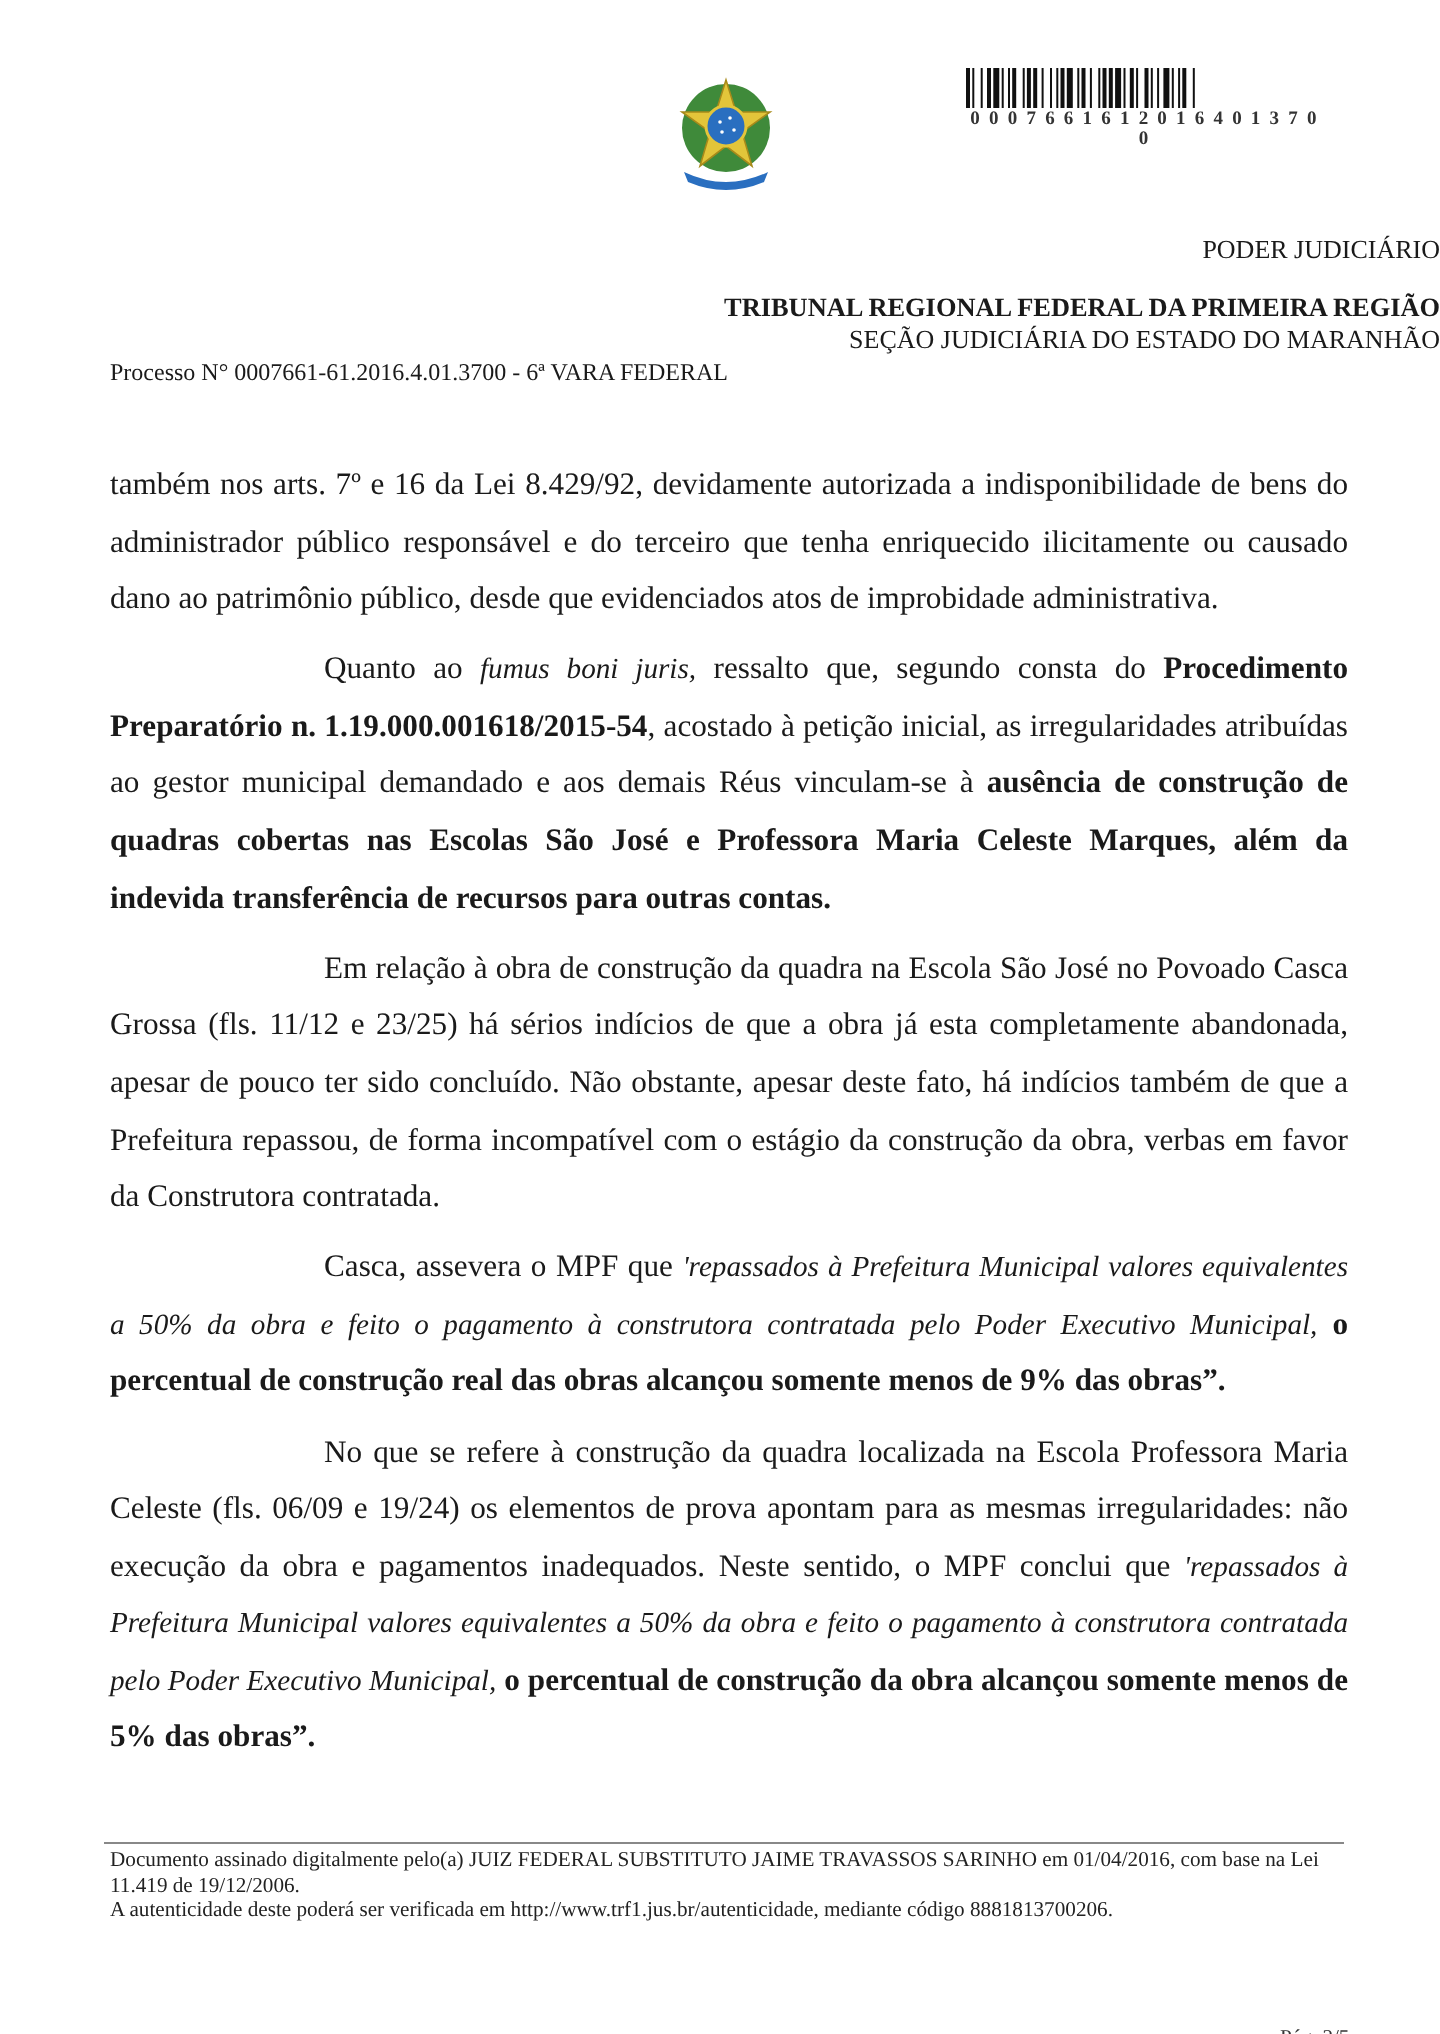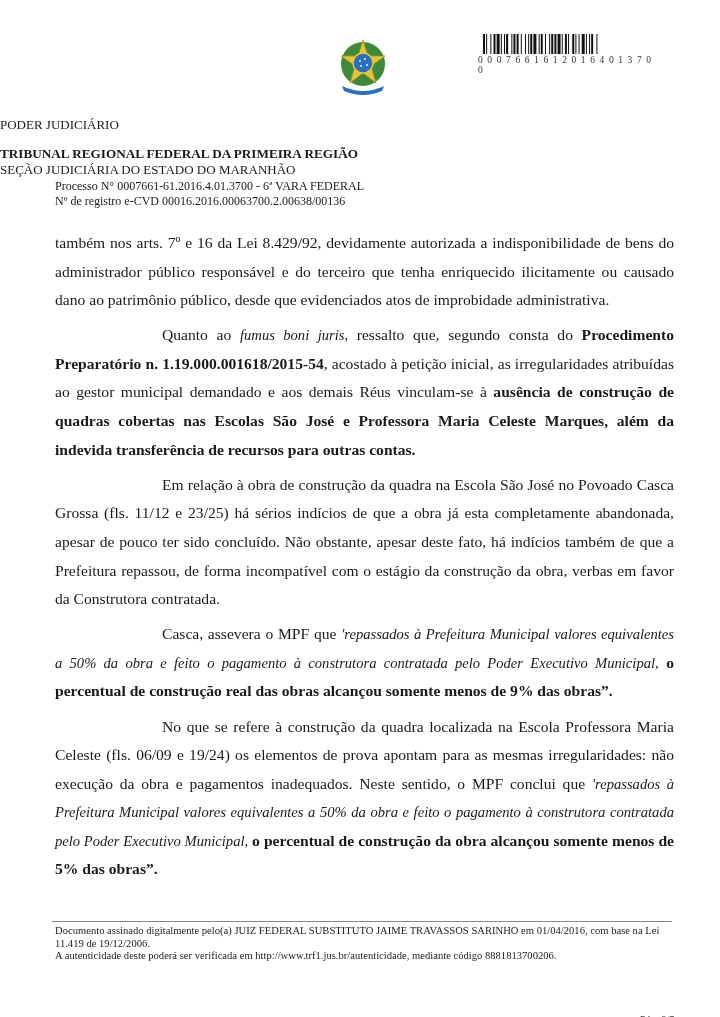--- a/index.html
+++ b/index.html
@@ -3,24 +3,24 @@
 <meta charset="utf-8">
 <style>
   html, body { margin: 0; padding: 0; background: #ffffff; }
   body {
     width: 720px; height: 1017px; position: relative; overflow: hidden;
     font-family: "Liberation Serif", "DejaVu Serif", serif; color: #1a1a1a;
   }
   .crest { position: absolute; left: 336px; top: 36px; width: 54px; height: 60px; }
   .barcode { position: absolute; left: 483px; top: 34px; width: 182px; height: 20px; }
   .barcode-digits {
-    position: absolute; left: 478px; top: 55px; width: 192px; text-align: left;
-    font-size: 9.5px; letter-spacing: 4.6px; color: #333;
+    position: absolute; left: 478px; top: 55px; width: 192px; text-align: center;
+    font-size: 9.5px; letter-spacing: 4.6px; color: #333; font-weight: bold;
   }
-  .header { position: absolute; left: 0; top: 117px; width: 720px; text-align: left; font-size: 13px; line-height: 16px; }
+  .header { position: absolute; left: 0; top: 117px; width: 720px; text-align: right; font-size: 13px; line-height: 16px; }
   .header .h2 { font-weight: bold; font-size: 13.2px; margin-top: 13px; }
   .proc { position: absolute; left: 55px; top: 179px; font-size: 12px; line-height: 14.5px; }
   .body-text {
     position: absolute; left: 55px; top: 229px; width: 619px;
     font-size: 15.6px; line-height: 28.6px; text-align: justify;
   }
   .body-text p { margin: 0 0 6.5px 0; }
   .indent { text-indent: 107px; }
   .it { font-style: italic; font-size: 14.6px; }
   .b { font-weight: bold; }
@@ -82,21 +82,20 @@
 <div class="barcode-digits">0007661612016401370 0</div>
 
 <div class="header">
   <div>PODER JUDICIÁRIO</div>
   <div class="h2">TRIBUNAL REGIONAL FEDERAL DA PRIMEIRA REGIÃO</div>
   <div>SEÇÃO JUDICIÁRIA DO ESTADO DO MARANHÃO</div>
 </div>
 
 <div class="proc">
   <div>Processo N° 0007661-61.2016.4.01.3700 - 6ª VARA FEDERAL</div>
-  <div>Nº de registro e-CVD 00016.2016.00063700.2.00638/00136</div>
 </div>
 
 <div class="body-text">
   <p><span>também nos arts. 7º e 16 da Lei 8.429/92, devidamente autorizada a indisponibilidade de bens do administrador público responsável e do terceiro que tenha enriquecido ilicitamente ou causado dano ao patrimônio público, desde que evidenciados atos de improbidade administrativa.</span></p>
 
   <p class="indent"><span>Quanto ao </span><span class="it">fumus boni juris,</span><span> ressalto que, segundo consta do </span><span class="b">Procedimento Preparatório n. 1.19.000.001618/2015-54</span><span>, acostado à petição inicial, as  irregularidades atribuídas ao gestor municipal demandado e aos demais Réus vinculam-se à </span><span class="b">ausência de construção de quadras cobertas nas Escolas São José e Professora Maria Celeste Marques, além da indevida transferência de recursos para outras contas.</span></p>
 
   <p class="indent"><span>Em relação à obra de construção da quadra na Escola São José no Povoado Casca Grossa (fls. 11/12 e 23/25) há sérios indícios de que a obra já esta completamente abandonada, apesar de pouco ter sido concluído. Não obstante, apesar deste fato, há indícios também de que a Prefeitura repassou, de forma incompatível com o estágio da construção da obra, verbas em favor da Construtora contratada.</span></p>
 
   <p class="indent"><span>Casca, assevera o MPF que </span><span class="it">'repassados à Prefeitura Municipal valores equivalentes a 50% da obra e feito o pagamento à construtora contratada pelo Poder Executivo Municipal,</span><span class="b"> o percentual de construção real das obras alcançou somente menos de 9% das obras”.</span></p>

